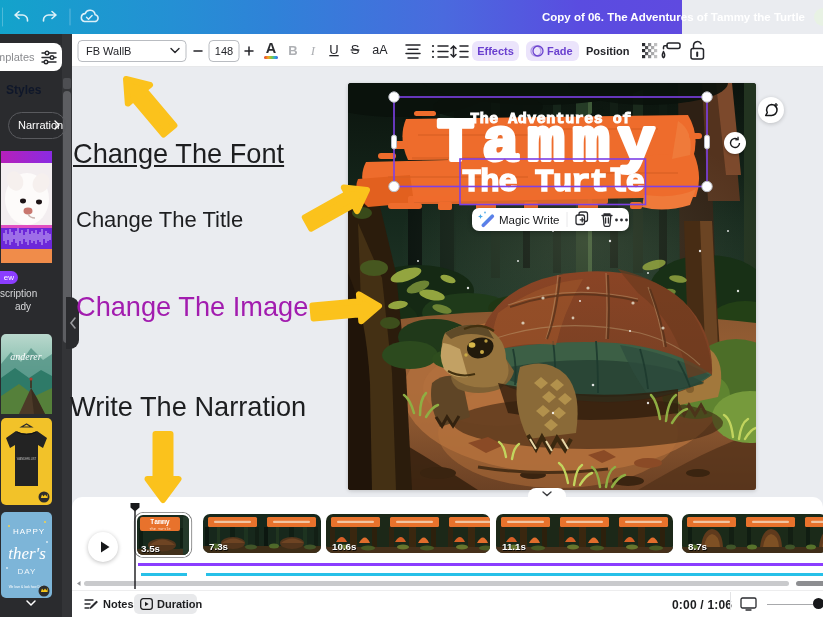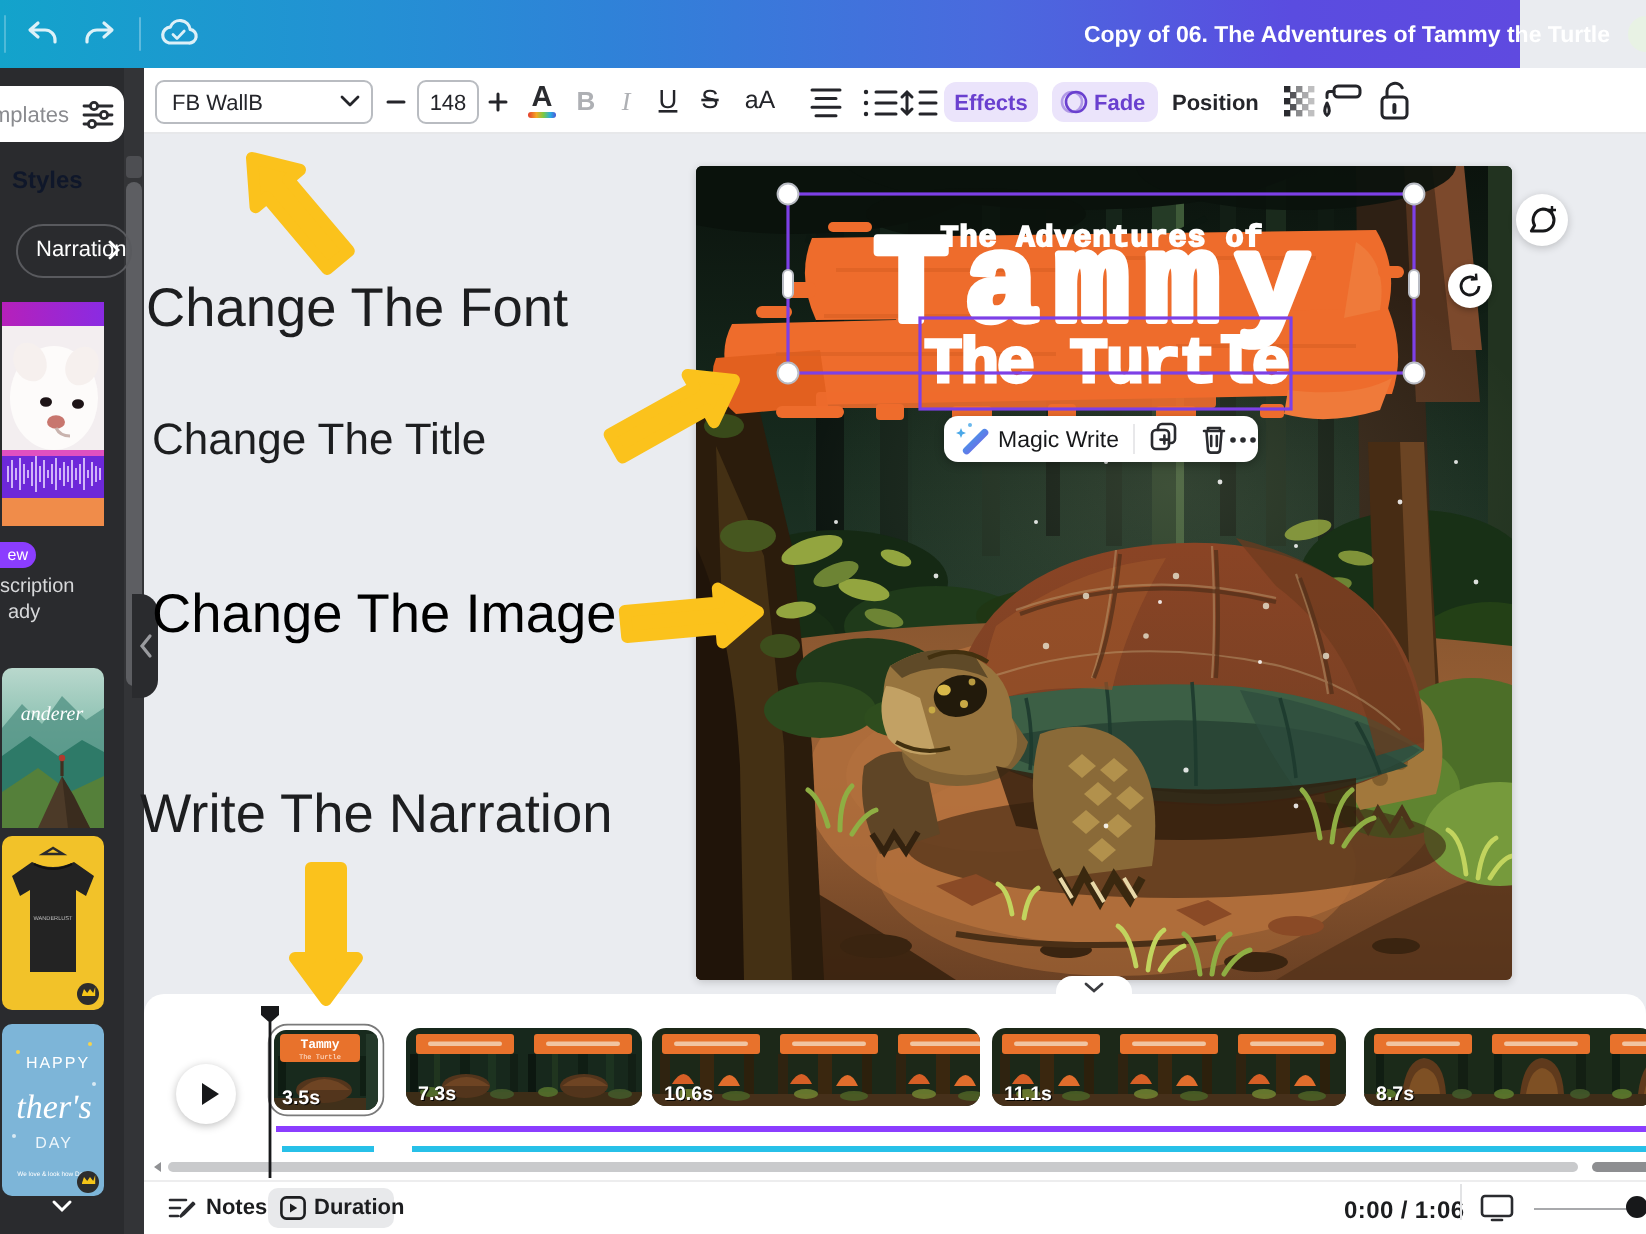--- a/index.html
+++ b/index.html
@@ -3,21 +3,21 @@
 <meta charset="utf-8">
 <style>
   * { margin:0; padding:0; box-sizing:border-box; }
   html,body { width:823px; height:617px; overflow:hidden; }
   body { font-family:"Liberation Sans", sans-serif; position:relative; background:#eaecf0; }
   .abs { position:absolute; }
 </style>
 </head>
 <body>
 
-<div class="abs" style="left:0;top:0;width:760px;height:34px;background:linear-gradient(90deg,#13a3cb 0%,#2490d4 25%,#2f82d8 40%,#4a6ade 65%,#5a4ce0 85%,#5f4ae0 100%);">
+<div class="abs" style="left:0;top:0;width:682px;height:34px;background:linear-gradient(90deg,#13a3cb 0%,#2490d4 25%,#2f82d8 40%,#4a6ade 65%,#5a4ce0 85%,#5f4ae0 100%);">
   <svg class="abs" style="left:0;top:0;" width="823" height="34" viewBox="0 0 823 34">
     <g stroke="rgba(255,255,255,0.85)" stroke-width="1.6" fill="none" stroke-linecap="round" stroke-linejoin="round">
       <line x1="2.5" y1="8" x2="2.5" y2="26" stroke="rgba(255,255,255,0.25)" stroke-width="1"></line>
       <line x1="70" y1="9" x2="70" y2="25" stroke="rgba(255,255,255,0.3)" stroke-width="1"></line>
 
       <path d="M19 11.5 l-4 3.5 4 3.5 M15.5 15 h7 a5 5 0 0 1 5 5 v1"></path>
 
       <path d="M52 11.5 l4 3.5 -4 3.5 M55.5 15 h-7 a5 5 0 0 0 -5 5 v1"></path>
 
       <path d="M84.5 21.5 a4 4 0 0 1 .6 -7.9 a5.2 5.2 0 0 1 10 1.1 a3.4 3.4 0 0 1 -.9 6.8 z"></path>
@@ -157,21 +157,21 @@
   <rect x="0" y="74" width="51" height="3" fill="#e050c0"></rect>
   <g stroke="#e9d8ff" stroke-width="0.8">
     <path d="M3 86 v-4 m2 4 v-7 m2 7 v-3 m2 3 v-8 m2 8 v-5 m2 5 v-2 m2 2 v-6 m2 6 v-9 m2 9 v-4 m2 4 v-7 m2 7 v-2 m2 2 v-5 m2 5 v-8 m2 8 v-3 m2 3 v-6 m2 6 v-4 m2 4 v-7 m2 7 v-3 m2 3 v-5 m2 5 v-8 m2 8 v-2 m2 2 v-6 m2 6 v-4 m2 4 v-3"></path>
     <path d="M3 86 v4 m2 -4 v7 m2 -7 v3 m2 -3 v8 m2 -8 v5 m2 -5 v2 m2 -2 v6 m2 -6 v9 m2 -9 v4 m2 -4 v7 m2 -7 v2 m2 -2 v5 m2 -5 v8 m2 -8 v3 m2 -3 v6 m2 -6 v4 m2 -4 v7 m2 -7 v3 m2 -3 v5 m2 -5 v8 m2 -8 v2 m2 -2 v6 m2 -6 v4 m2 -4 v3"></path>
   </g>
   <rect x="0" y="98" width="51" height="14" fill="#f08c4a"></rect>
 </svg>
 
 <div class="abs" style="left:-6px;top:271px;width:24px;height:13px;background:#8b3dff;border-radius:7px;color:#fff;font-size:8px;line-height:13px;text-align:right;padding-right:4px;">ew</div>
 <div class="abs" style="left:0;top:288px;color:#d7d8da;font-size:10px;">scription</div>
-<div class="abs" style="left:4px;top:301px;color:#d7d8da;font-size:10px;">ady</div>
+<div class="abs" style="left:15px;top:301px;color:#d7d8da;font-size:10px;">ady</div>
 
 <svg class="abs" style="left:1px;top:334px;" width="51" height="80" viewBox="0 0 51 80">
   <defs>
     <linearGradient id="mt-sky" x1="0" y1="0" x2="0" y2="1">
         <stop offset="0" stop-color="#b9d8cd"></stop>
         <stop offset="0.5" stop-color="#7db9a8"></stop>
         <stop offset="1" stop-color="#3f8f7d"></stop>
       </linearGradient>
   </defs>
   <rect width="51" height="80" rx="5" fill="url(#mt-sky)"></rect>
@@ -210,23 +210,23 @@
 </svg>
 <svg class="abs" style="left:24px;top:598px;" width="14" height="10" viewBox="0 0 14 10">
     <path d="M3 3 l4 4 4 -4" stroke="#fff" stroke-width="1.5" fill="none" stroke-linecap="round"></path>
   </svg>
 
 <div class="abs" style="left:66px;top:297px;width:13px;height:52px;background:#2a2b2e;border-radius:0 9px 9px 0;"></div>
 <svg class="abs" style="left:69px;top:315px;" width="8" height="16" viewBox="0 0 8 16">
     <path d="M6 3 l-4 5 4 5" stroke="#9a9b9f" stroke-width="1.6" fill="none" stroke-linecap="round"></path>
   </svg>
 
-<div class="abs" style="left:73px;top:138px;font-size:27.2px;color:#1d1e20;">Change The Font</div>
+<div class="abs" style="left:73px;top:138px;font-size:27.2px;color:#1d1e20;text-decoration:underline;">Change The Font</div>
 <div class="abs" style="left:76px;top:207px;font-size:22px;color:#1d1e20;">Change The Title</div>
-<div class="abs" style="left:76px;top:291px;font-size:27.2px;color:#000000;">Change The Image</div>
+<div class="abs" style="left:76px;top:291px;font-size:27.2px;color:#a21caf;">Change The Image</div>
 <div class="abs" style="left:70px;top:391px;font-size:27.2px;color:#1d1e20;">Write The Narration</div>
 
 <svg class="abs" style="left:0;top:0;pointer-events:none;z-index:30;" width="823" height="617" viewBox="0 0 823 617">
   <g fill="#fbc21c" stroke="#fbc21c" stroke-width="6" stroke-linejoin="round">
     <polygon points="174.4,125.5 144.2,89.8 150.0,84.9 126.0,79.0 127.8,103.6 133.5,98.8 163.6,134.5"></polygon>
     <polygon points="311.2,228.7 353.6,204.9 357.0,211.1 367.0,190.0 343.8,187.5 347.2,193.6 304.8,217.3"></polygon>
     <polygon points="313.6,318.5 360.7,314.2 361.3,321.2 379.0,306.0 358.9,294.3 359.5,301.2 312.4,305.5"></polygon>
     <polygon points="155.5,434.0 155.5,479.0 147.5,479.0 163.0,500.0 178.5,479.0 170.5,479.0 170.5,434.0"></polygon>
   </g>
 </svg>

